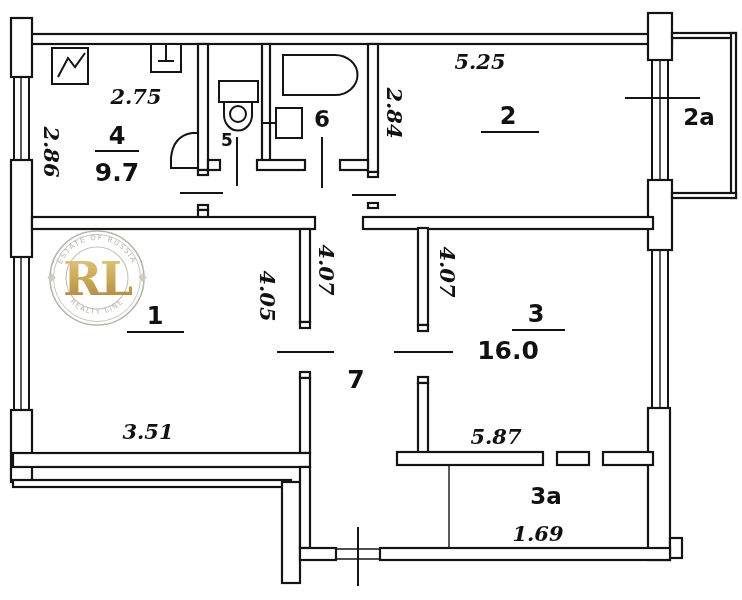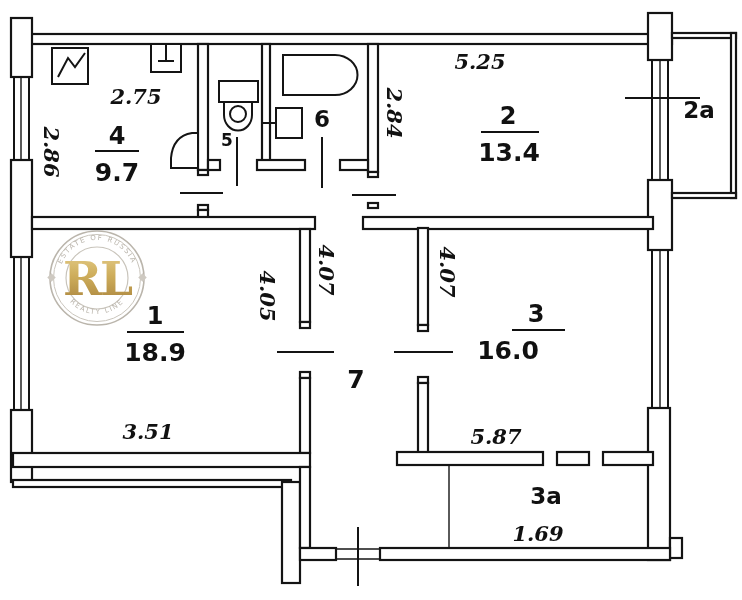--- a/index.html
+++ b/index.html
@@ -173,38 +173,36 @@
     </text>
     <text font-size="7" letter-spacing="1.6" fill="#b3ada3" font-family="DejaVu Sans, sans-serif">
       <textPath href="#arcBot" startOffset="50%" text-anchor="middle">REALTY LINE</textPath>
     </text>
     <text x="97" y="295" text-anchor="middle" font-family="DejaVu Serif, serif" font-weight="bold" font-size="47" letter-spacing="-2" fill="url(#goldGrad)">RL</text>
   </g>
 </svg>
 
 <div class="lbl num" style="left:155px;top:316px">1</div>
 <div class="uline" style="left:127px;top:331px;width:57px"></div>
-<div class="lbl area" style="left:155px;top:352px">18.9</div>
 
 <div class="lbl num" style="left:508px;top:116px">2</div>
 <div class="uline" style="left:481px;top:131px;width:58px"></div>
-<div class="lbl area" style="left:509px;top:152px">13.4</div>
 
 <div class="lbl num" style="left:536px;top:314px">3</div>
 <div class="uline" style="left:512px;top:329px;width:53px"></div>
 <div class="lbl area" style="left:508px;top:350px">16.0</div>
 
 <div class="lbl num" style="left:117px;top:136px">4</div>
 <div class="uline" style="left:95px;top:150px;width:44px"></div>
 <div class="lbl area" style="left:117px;top:172px">9.7</div>
 
 <div class="lbl num s17" style="left:227px;top:140px">5</div>
 <div class="lbl num s23" style="left:322px;top:119px">6</div>
 <div class="lbl num s25" style="left:356px;top:379px">7</div>
-<div class="lbl num s23" style="left:699px;top:110px">2a</div>
+<div class="lbl num s23" style="left:699px;top:117px">2a</div>
 <div class="lbl num s23" style="left:546px;top:496px">3a</div>
 
 <div class="lbl dim" style="left:136px;top:96px">2.75</div>
 <div class="lbl dim v" style="left:51px;top:152px">2.86</div>
 <div class="lbl dim" style="left:480px;top:61px">5.25</div>
 <div class="lbl dim v" style="left:394px;top:113px">2.84</div>
 <div class="lbl dim v" style="left:326px;top:270px">4.07</div>
 <div class="lbl dim v" style="left:267px;top:296px">4.05</div>
 <div class="lbl dim v" style="left:447px;top:272px">4.07</div>
 <div class="lbl dim" style="left:148px;top:431px">3.51</div>

